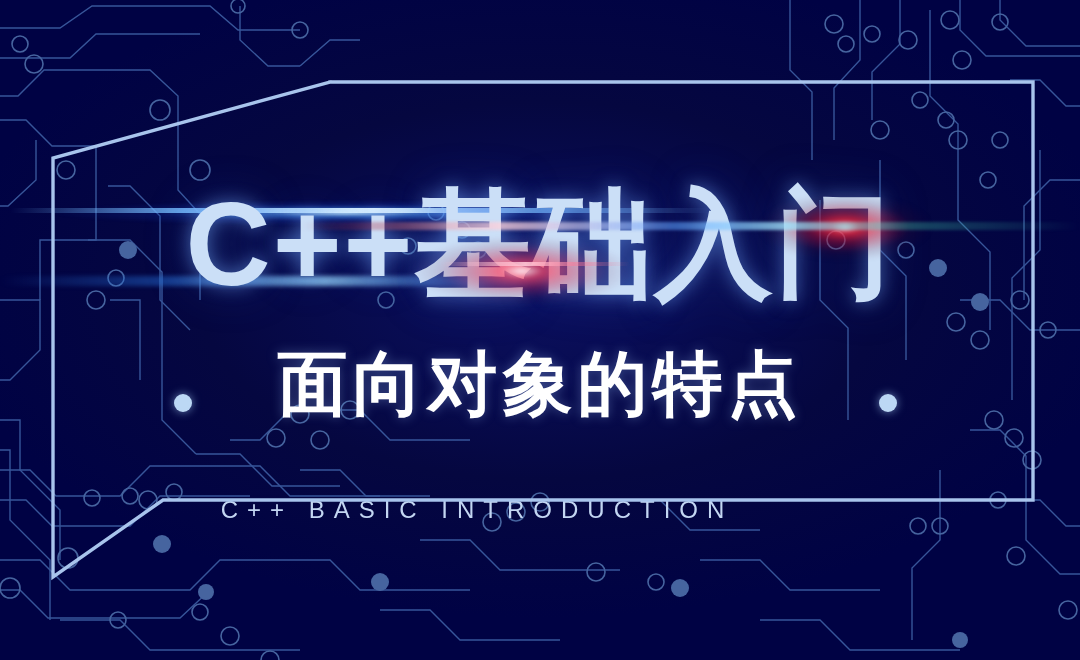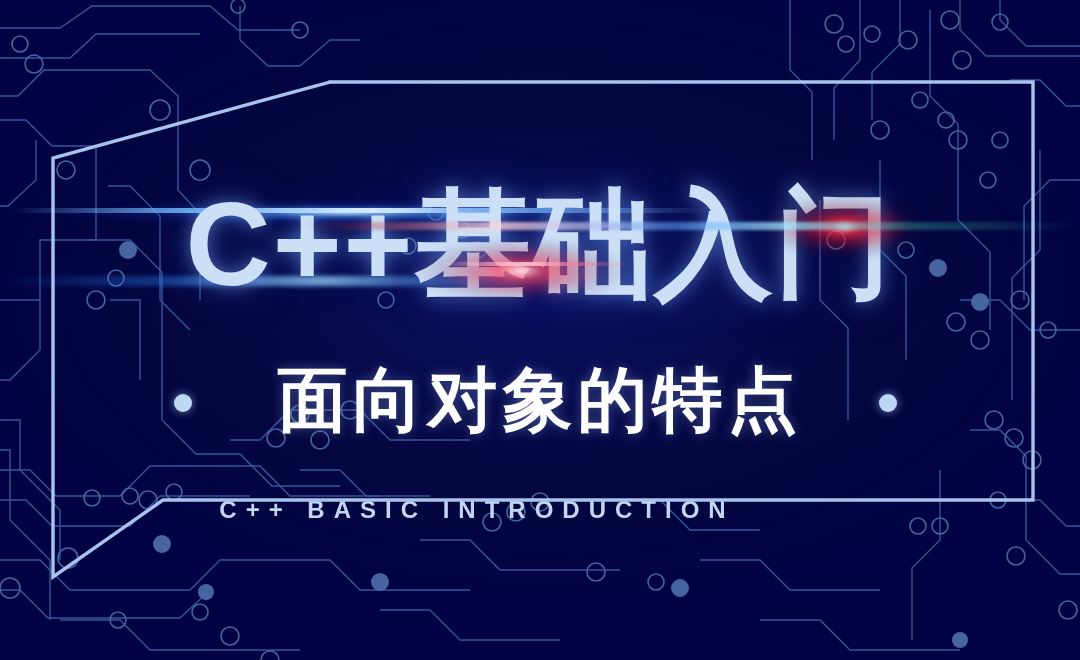--- a/index.html
+++ b/index.html
@@ -95,38 +95,38 @@
     line-height:132px;
     font-weight:700;
     letter-spacing:2px;
     color:#cbdff7;
     text-shadow:0 0 18px rgba(120,175,255,.55), 0 0 46px rgba(60,110,220,.35);
     white-space:nowrap;
     z-index:6;
   }
   .subtitle {
     position:absolute;
-    left:0; top:358px; width:1080px;
+    left:0; top:342px; width:1080px;
     text-align:center;
     font-size:70px;
     line-height:84px;
     font-weight:700;
     letter-spacing:5px;
     color:#ffffff;
     text-shadow:0 0 12px rgba(160,200,255,.35);
     white-space:nowrap;
     z-index:6;
   }
   .eyebrow {
     position:absolute;
     left:0; top:494px; width:954px;
     text-align:center;
     font-size:24px;
     line-height:32px;
-    font-weight:700;
+    font-weight:400;
     letter-spacing:9px;
     color:#c3d6f2;
     white-space:nowrap;
     z-index:6;
   }
   .dot {
     position:absolute;
     width:18px; height:18px;
     border-radius:50%;
     background:#bcd8f4;

